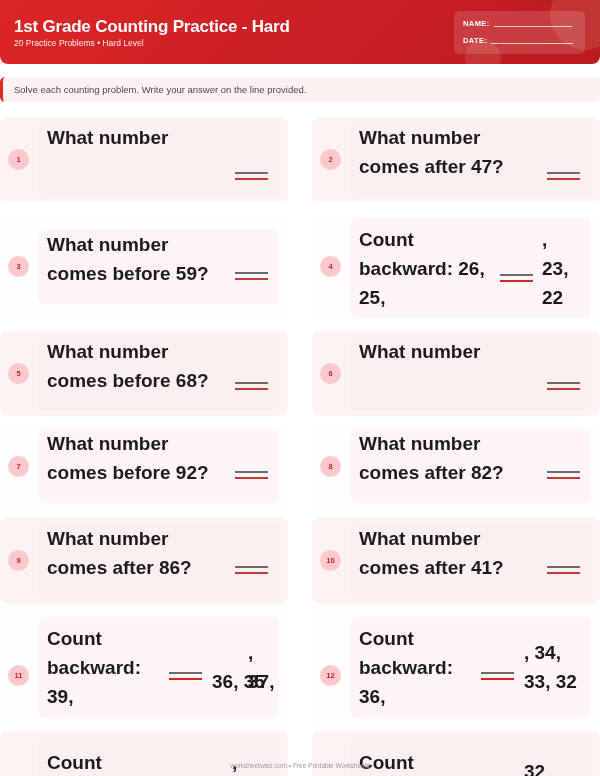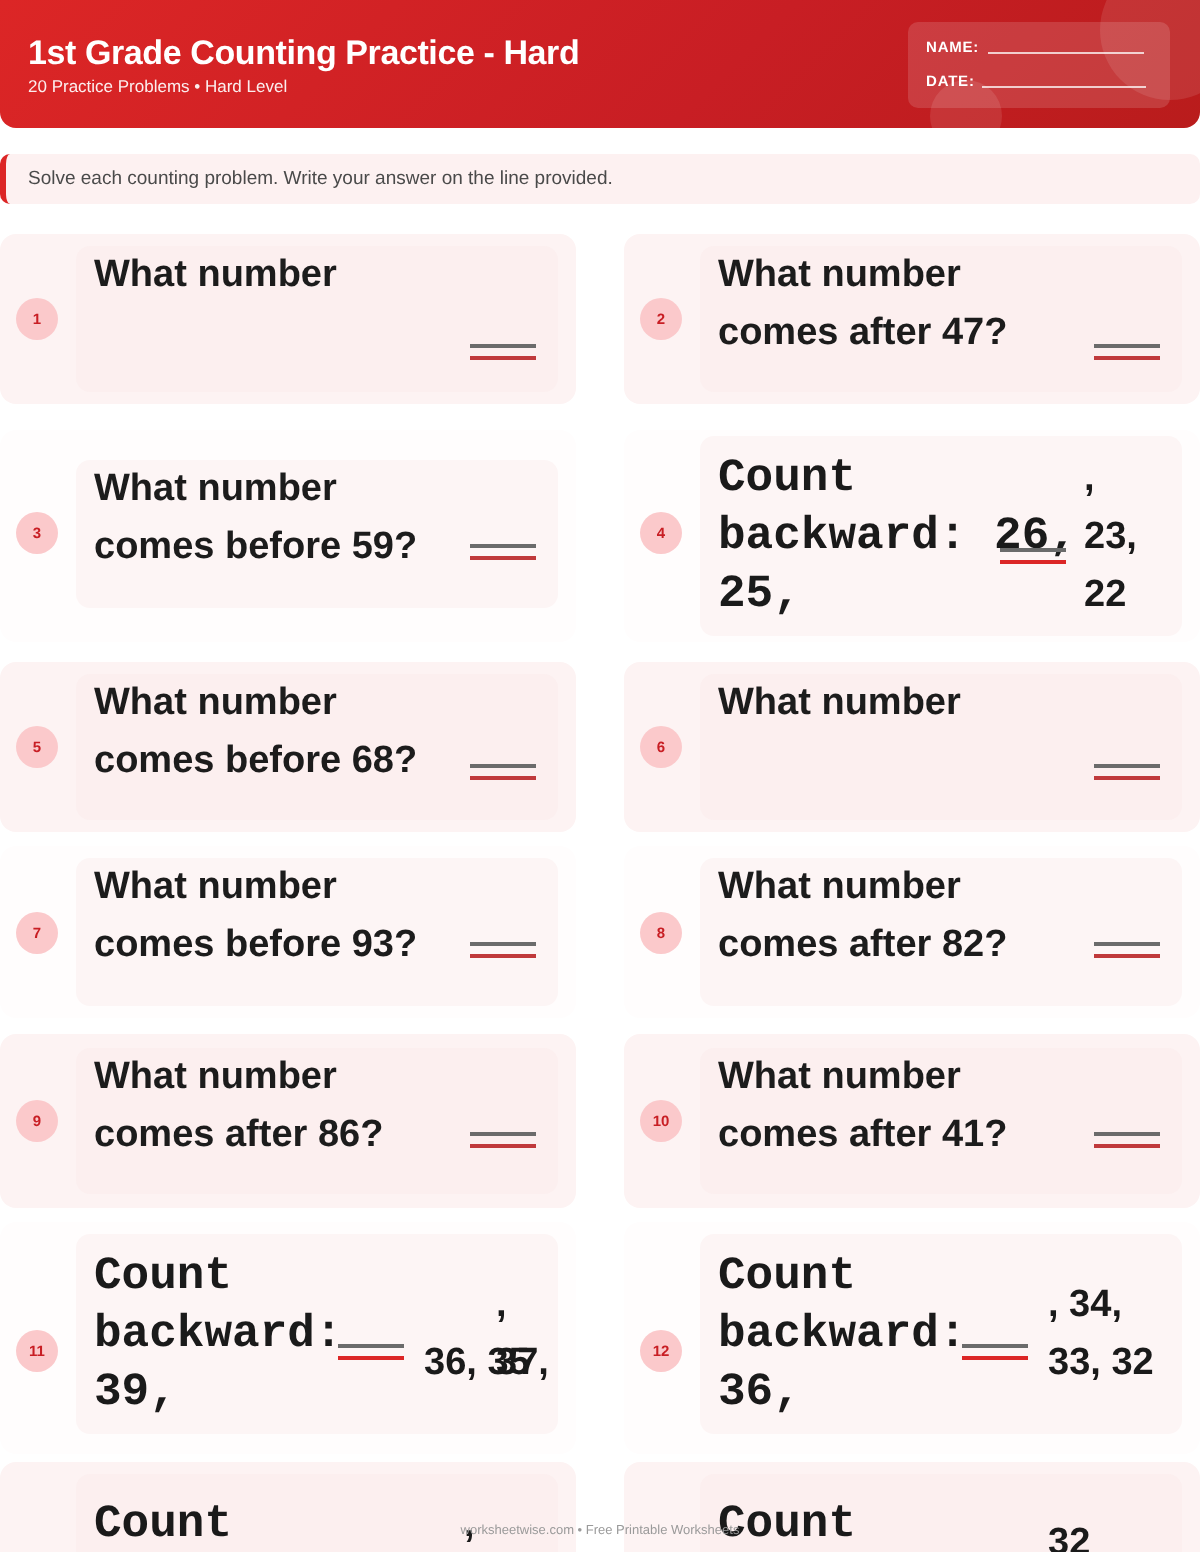--- a/index.html
+++ b/index.html
@@ -48,21 +48,21 @@
   }
   .card.plain .inner { background: #fdf5f5; }
   .q { font-size: 19px; font-weight: bold; line-height: 29px; color: #1c1c1c; }
   .ans {
     position: absolute; right: 11px; width: 33px; height: 8px;
   }
   .ans .l1 { position: absolute; left: 0; top: 0; width: 100%; height: 1.5px; background: #6b6b6b; }
   .ans .l2 { position: absolute; left: 0; top: 6px; width: 100%; height: 1.5px; background: #c0393b; }
 
   .seq { position: relative; width: 100%; height: 100%; }
-  .seq .left { position: absolute; left: 9px; font-size: 23px; font-weight: bold; line-height: 29px; font-family: Liberation Mono, monospace; }
+  .seq .left { position: absolute; left: 9px; font-size: 19px; font-weight: bold; line-height: 29px; }
   .seq .right { position: absolute; font-size: 19px; font-weight: bold; line-height: 29px; }
   .seq .blank { position: absolute; width: 33px; height: 8px; }
   .seq .blank .l1 { position: absolute; left: 0; top: 0; width: 100%; height: 1.5px; background: #6b6b6b; }
   .seq .blank .l2 { position: absolute; left: 0; top: 6px; width: 100%; height: 1.5px; background: #dc2626; }
 
   .footer {
     position: absolute; left: 0; width: 600px; top: 762px; text-align: center;
     font-size: 6.5px; color: #9a9a9a; z-index: 5;
   }
 </style>
@@ -165,21 +165,21 @@
           <div class="l2"></div>
         </div>
     </div>
   </div>
 
   <div class="card plain" style="left:0;top:306px;height:86px;">
     <div class="badge">7</div>
     <div class="inner" style="top:6px;height:74px;">
       <div class="q">
           <div>What number</div>
-          <div>comes before 93?</div>
+          <div>comes before 92?</div>
         </div>
       <div class="ans" style="top:42px;">
           <div class="l1"></div>
           <div class="l2"></div>
         </div>
     </div>
   </div>
   <div class="card plain" style="left:312px;top:306px;height:86px;">
     <div class="badge">8</div>
     <div class="inner" style="top:6px;height:74px;">

